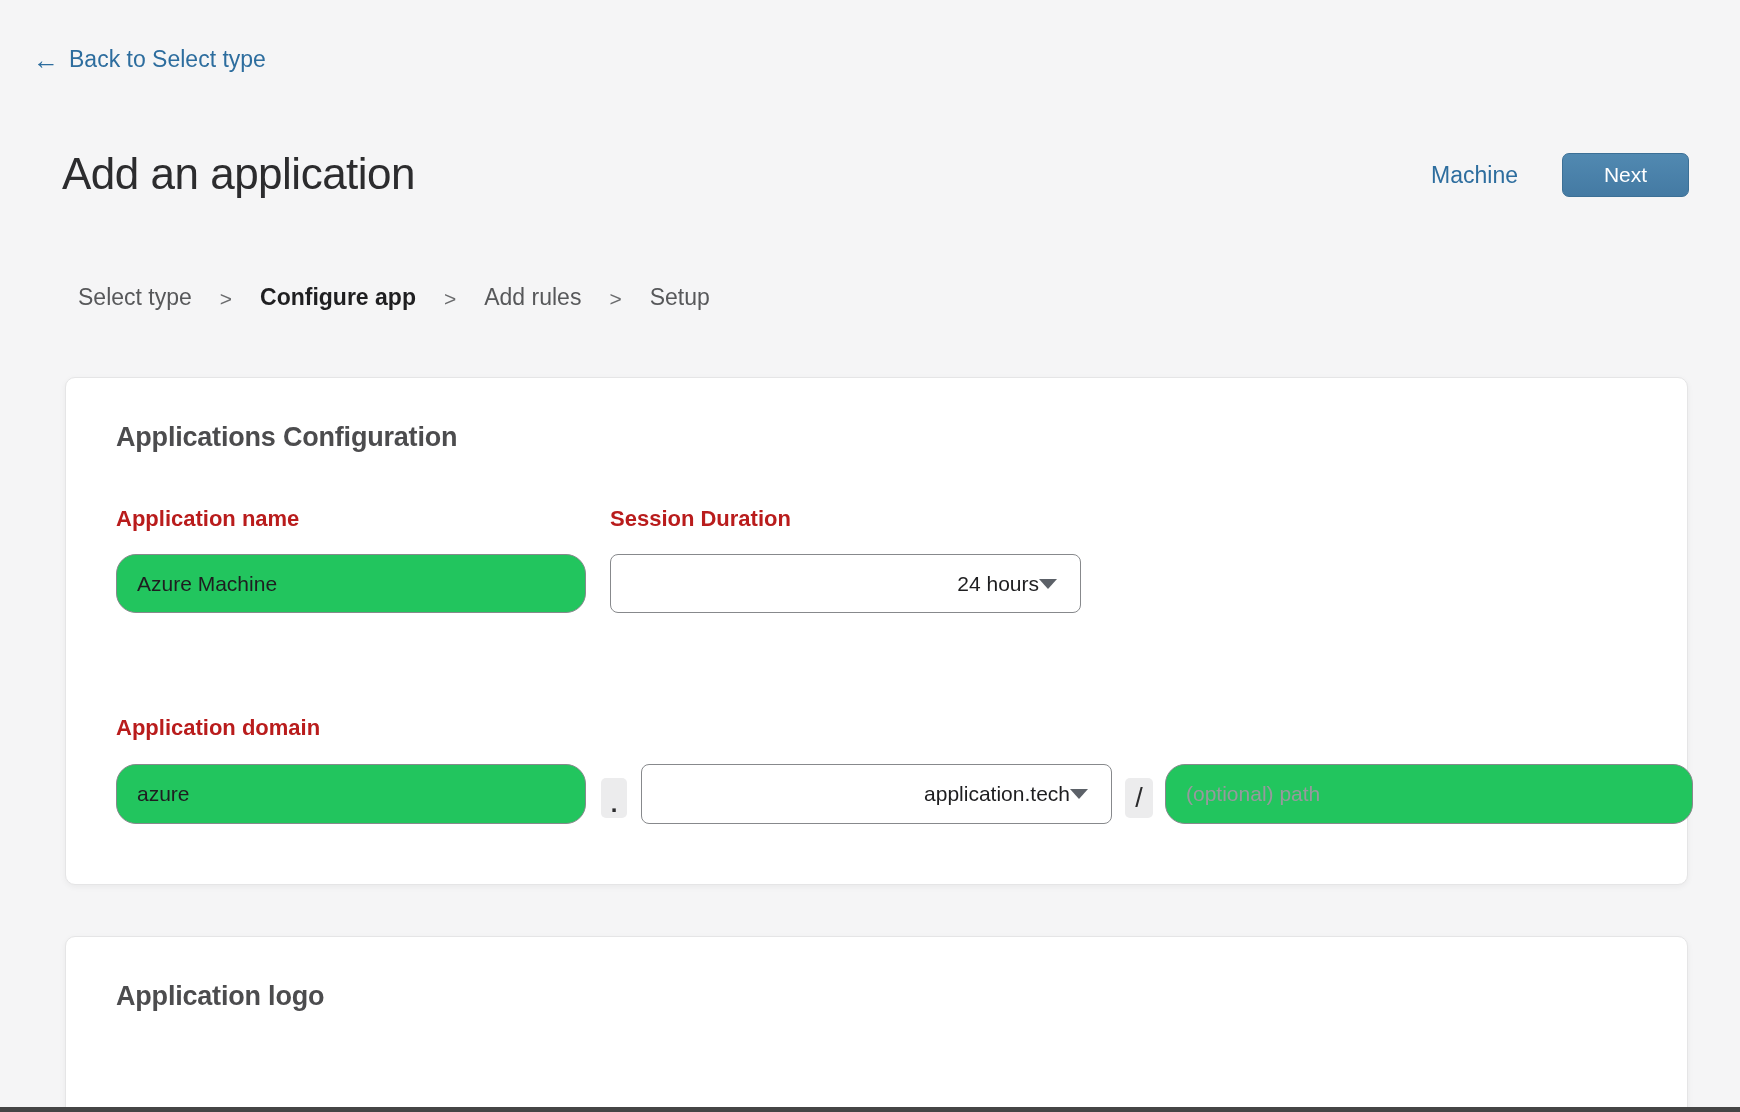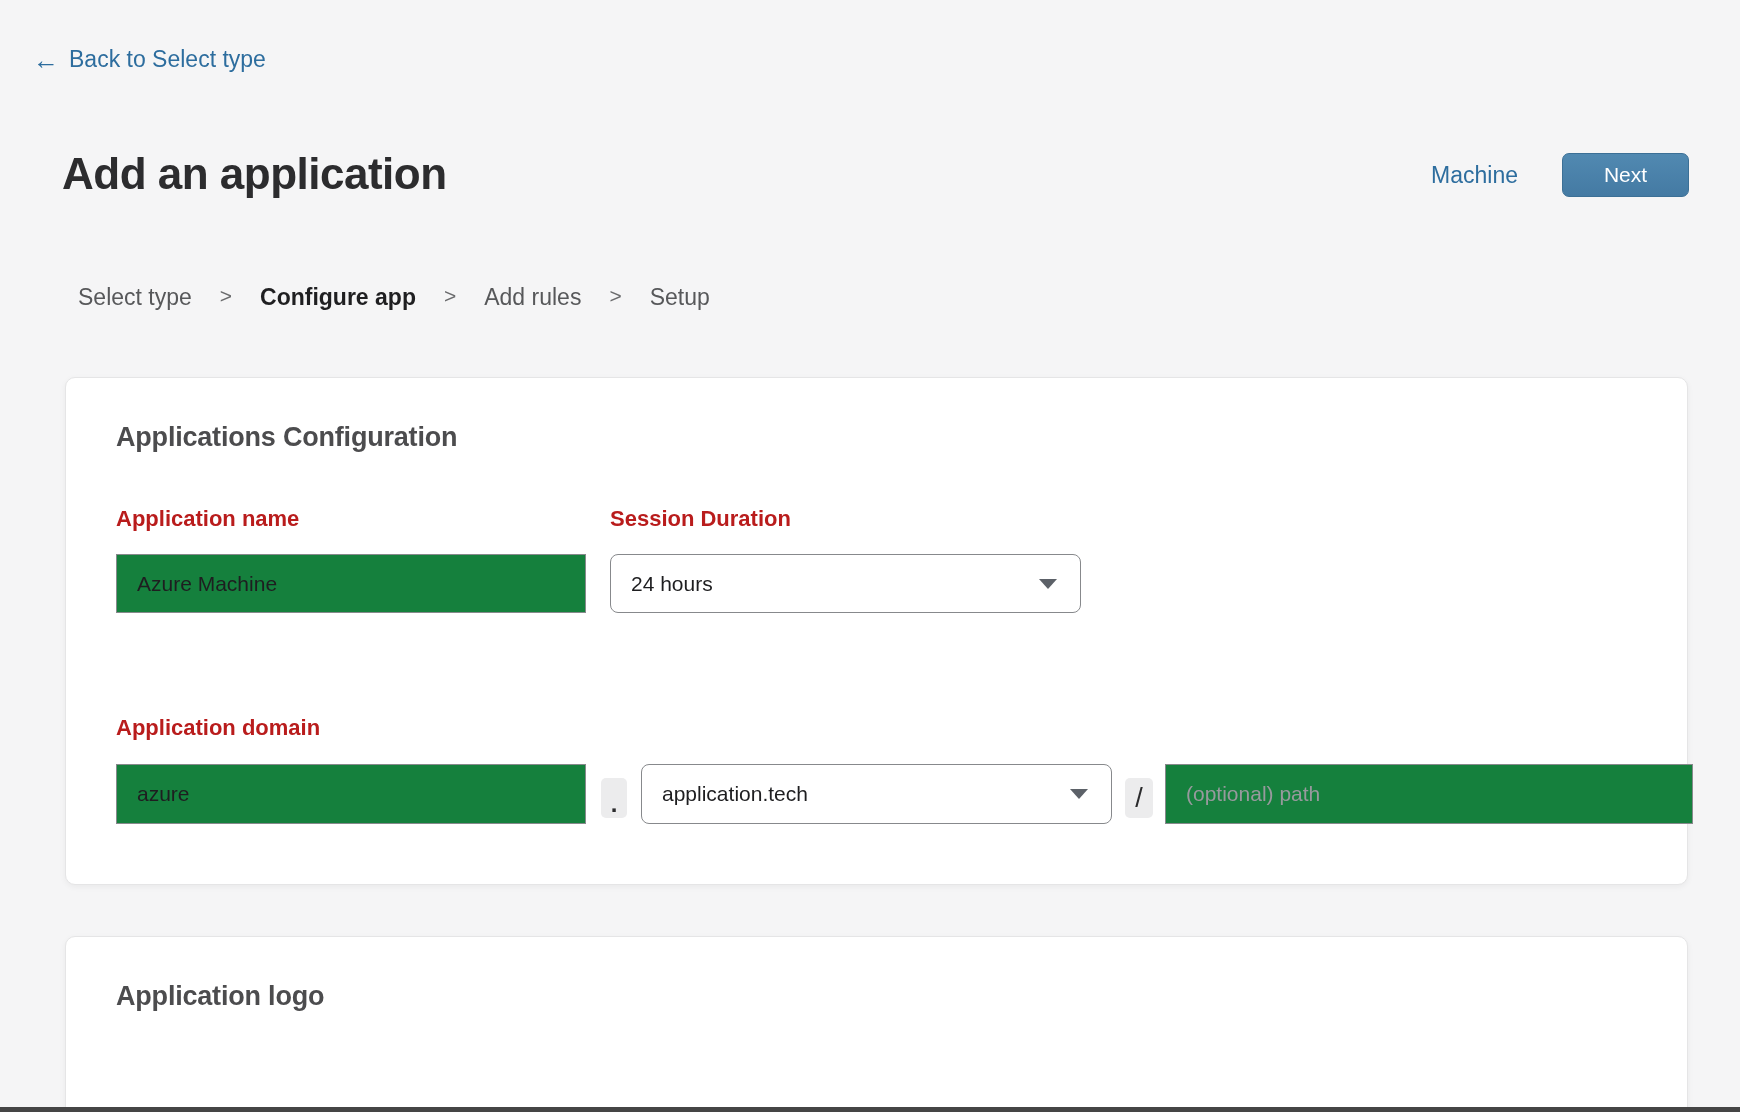--- a/index.html
+++ b/index.html
@@ -15,38 +15,38 @@
   .back-link {
     position:absolute; left:33px; top:46px;
     display:flex; align-items:center; gap:10px;
     color:#2d6d9e; font-size:23px; text-decoration:none; cursor:pointer;
   }
   .back-arrow { font-size:26px; line-height:1; color:#2d6d9e; }
 
   
   .page-title {
     position:absolute; left:62px; top:150px;
-    font-size:44px; font-weight:700; color:#2c2c2e; letter-spacing:-0.5px; line-height:48px;
+    font-size:44px; font-weight:400; color:#2c2c2e; letter-spacing:-0.5px; line-height:48px;
   }
   .header-actions {
     position:absolute; top:153px; right:51px; height:44px;
     display:flex; align-items:center; gap:44px;
   }
   .cancel-link { color:#2d6d9e; font-size:23px; text-decoration:none; cursor:pointer; }
   .next-button {
     width:127px; height:44px;
     background:linear-gradient(180deg,#5189b1,#447aa3);
     border:1px solid #3c7096; border-radius:7px;
     color:#ffffff; font-size:21px; font-family:inherit; cursor:pointer;
   }
 
   
   .breadcrumb {
     position:absolute; left:78px; top:284px;
-    display:flex; align-items:flex-start; gap:28px;
+    display:flex; align-items:flex-end; gap:28px;
     font-size:23px; color:#57585a;
   }
   .breadcrumb .step { color:#57585a; cursor:pointer; }
   .breadcrumb .step.active { color:#1f1f21; font-weight:700; cursor:default; }
   .breadcrumb .sep { color:#6a6b6d; font-size:21px; }
 
   
   .card {
     position:absolute; left:65px; width:1623px;
     background:#ffffff; border:1px solid #e5e5e6; border-radius:10px;
@@ -61,33 +61,33 @@
 
   .field-label {
     position:absolute; font-size:22px; font-weight:700; color:#b91c1c;
   }
   .lbl-name    { left:50px;  top:128px; }
   .lbl-session { left:544px; top:128px; }
   .lbl-domain  { left:50px;  top:337px; }
 
   .text-input {
     position:absolute; height:59px;
-    border:1.5px solid #87898c; border-radius:0; background:#15803d;
+    border:1.5px solid #87898c; border-radius:20px; background:#22c55e;
     font-family:inherit; font-size:21px; color:#1e1e20; padding:15px 20px;
     outline:none;
   }
   .text-input::placeholder { color:#97999d; }
   .inp-name      { left:50px;   top:176px; width:470px; }
   .inp-subdomain { left:50px;   top:386px; width:470px; height:60px; }
   .inp-path      { left:1099px; top:386px; width:528px; height:60px; }
 
   .select-box {
     position:absolute; height:59px;
     border:1.5px solid #87898c; border-radius:8px; background:#fff;
-    display:flex; align-items:center; justify-content:space-between;
+    display:flex; align-items:center; justify-content:flex-end;
     padding:0 23px 0 20px; font-size:21px; color:#1e1e20; cursor:pointer;
   }
   .sel-session { left:544px; top:176px; width:471px; }
   .sel-domain  { left:575px; top:386px; width:471px; height:60px; }
   .caret {
     width:0; height:0; flex:0 0 auto;
     border-left:9px solid transparent; border-right:9px solid transparent;
     border-top:10px solid #5c6168;
   }
 

